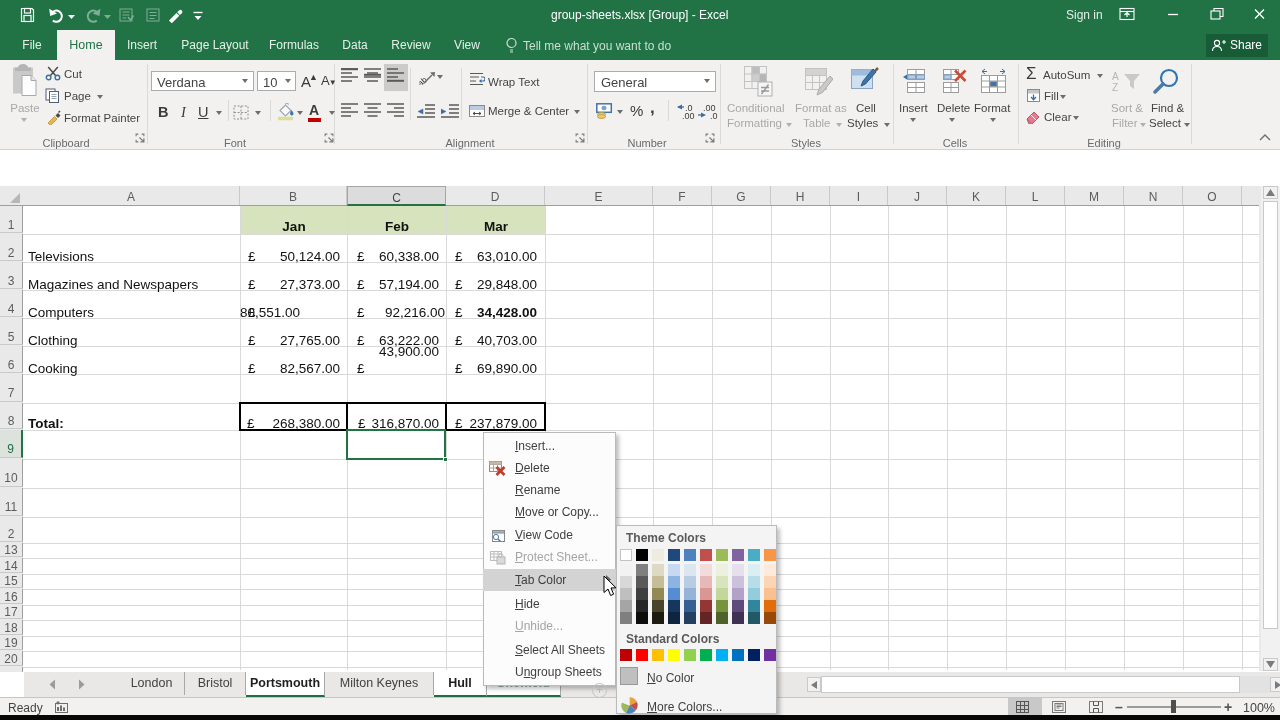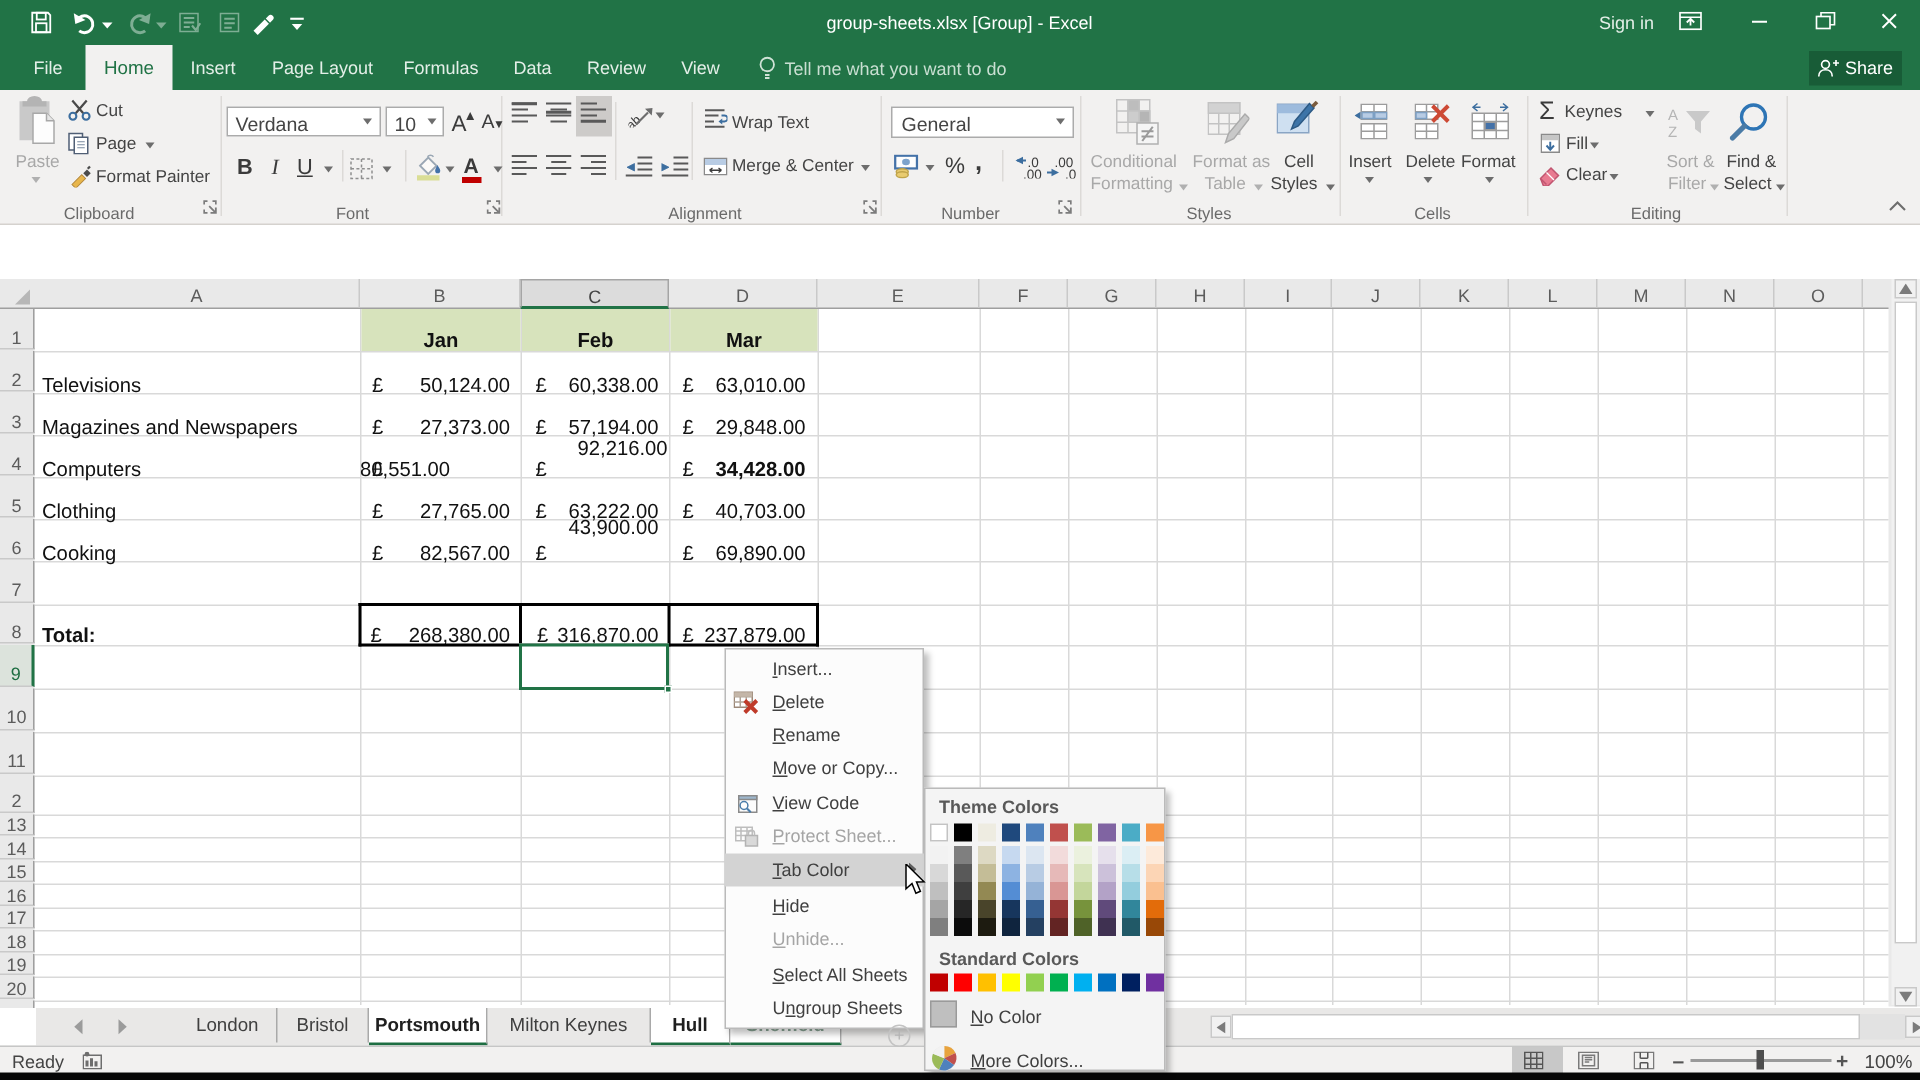--- a/index.html
+++ b/index.html
@@ -419,21 +419,21 @@
           <path d="M2 4.5 h5 M5 2 l-3 2.5 3 2.5 M25 4.5 h-5 M22 2 l3 2.5 -3 2.5" stroke="#3c6e9f" fill="none"></path>
           <rect x="1.5" y="8.5" width="24" height="17"></rect>
           <path d="M1.5 14 h24 M1.5 20 h24 M9.5 8.5 v17 M17.5 8.5 v17" fill="none"></path>
           <rect x="10" y="14.5" width="7" height="5" fill="#4472a8"></rect>
         </g>
     </svg>
     <div class="rbtxt" style="left:974px;top:42px;">Format</div>
     <div class="caret" style="left:990px;top:58px;"></div>
 
     <div class="rbtxt" style="left:1026px;top:4px;font-size:17px;color:#3b3b3b;">Σ</div>
-    <div class="rbtxt" style="left:1043px;top:9px;">Keynes</div>
+    <div class="rbtxt" style="left:1043px;top:9px;">AutoSum</div>
     <div class="caret" style="left:1097px;top:14px;"></div>
     <svg class="abs" style="left:1027px;top:29px;" width="13" height="13" viewBox="0 0 13 13">
         <g>
           <rect x="0.5" y="0.5" width="12" height="12" fill="#fff" stroke="#8a8a8a"></rect>
           <rect x="1" y="1" width="11" height="3.5" fill="#c6c6c6"></rect>
           <path d="M6.5 5.5 v5 m-2.5-2.5 l2.5 2.8 2.5-2.8" stroke="#3c6e9f" stroke-width="1.3" fill="none"></path>
         </g>
       </svg>
     <div class="rbtxt" style="left:1044px;top:30px;">Fill</div>
     <div class="caret" style="left:1060px;top:35px;"></div>
@@ -600,21 +600,21 @@
       <div class="cell num" style="left:446px;top:63px;width:91px;text-align:right;">63,010.00</div>
     <div class="cell" style="left:248px;top:91px;">£</div>
       <div class="cell num" style="left:240px;top:91px;width:100px;text-align:right;">27,373.00</div>
     <div class="cell" style="left:357px;top:91px;">£</div>
       <div class="cell num" style="left:347px;top:91px;width:92px;text-align:right;">57,194.00</div>
     <div class="cell" style="left:455px;top:91px;">£</div>
       <div class="cell num" style="left:446px;top:91px;width:91px;text-align:right;">29,848.00</div>
     <div class="cell" style="left:248px;top:119px;">£</div>
       <div class="cell num" style="left:240px;top:119px;width:100px;text-align:left;">80,551.00</div>
     <div class="cell" style="left:357px;top:119px;">£</div>
-      <div class="cell num" style="left:347px;top:105px;width:92px;text-align:right;padding-left:38px;">92,216.00</div>
+      <div class="cell num" style="left:347px;top:119px;width:92px;text-align:right;padding-left:38px;">92,216.00</div>
     <div class="cell" style="left:455px;top:119px;">£</div>
       <div class="cell num" style="left:446px;top:119px;width:91px;text-align:right;font-weight:bold;">34,428.00</div>
     <div class="cell" style="left:248px;top:147px;">£</div>
       <div class="cell num" style="left:240px;top:147px;width:100px;text-align:right;">27,765.00</div>
     <div class="cell" style="left:357px;top:147px;">£</div>
       <div class="cell num" style="left:347px;top:147px;width:92px;text-align:right;">63,222.00</div>
     <div class="cell" style="left:455px;top:147px;">£</div>
       <div class="cell num" style="left:446px;top:147px;width:91px;text-align:right;">40,703.00</div>
     <div class="cell" style="left:248px;top:175px;">£</div>
       <div class="cell num" style="left:240px;top:175px;width:100px;text-align:right;">82,567.00</div>

